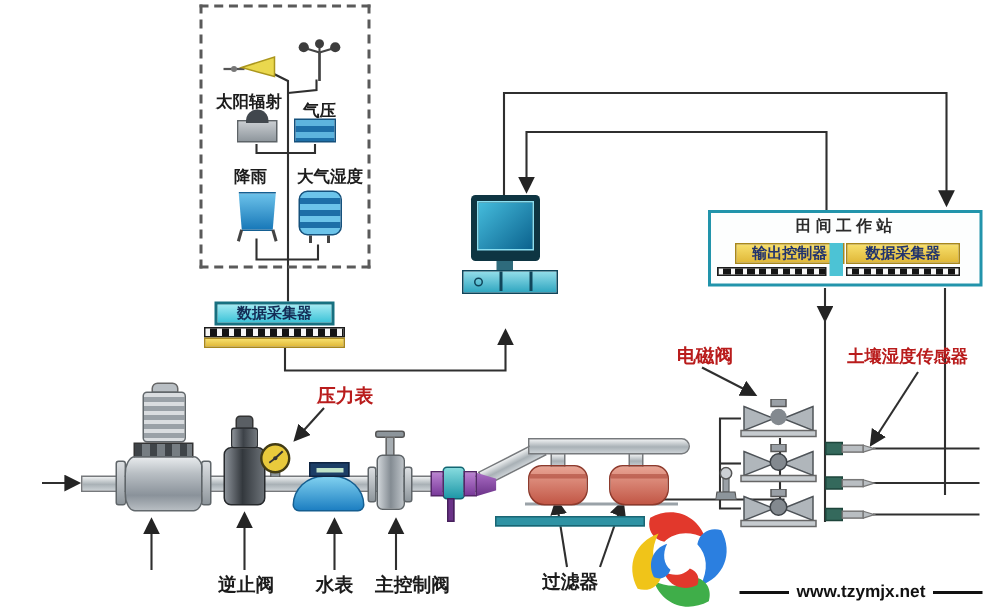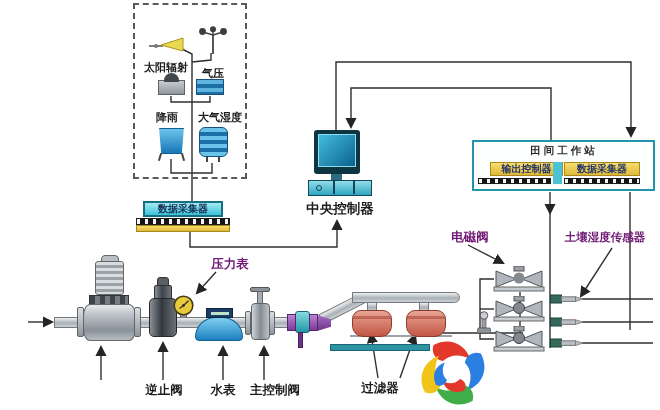--- a/index.html
+++ b/index.html
@@ -1,19 +1,19 @@
 <!DOCTYPE html>
 <html><head>
 <meta charset="utf-8">
 <style>
   html,body{margin:0;padding:0;background:#fff;font-family:"Liberation Sans",sans-serif;}
   #canvas{position:relative;width:660px;height:410px;background:#fff;overflow:hidden;}
   .abs{position:absolute;box-sizing:border-box;}
   .lbl{position:absolute;box-sizing:border-box;font-weight:bold;color:#1c1c1c;text-align:center;white-space:nowrap;}
-  .maroon{color:#701a75;}
+  .maroon{color:#b91c1c;}
   .cyanbox{background:linear-gradient(180deg,#a3eaf2,#3cc3d8);border:2px solid #177080;
            display:flex;align-items:center;justify-content:center;font-weight:bold;color:#132c55;}
   .dotstrip{background:repeating-linear-gradient(90deg,#f6f6f6 0 3px,#141414 3px 8px);border:1px solid #1c1c1c;}
   .ystrip{background:linear-gradient(180deg,#f7df6c,#e0b838);border:1px solid #a8871d;}
   .pipe{background:linear-gradient(180deg,#eef0f1,#a9b1b6 55%,#cbd1d5);border:1px solid #76797c;}
   .flange{background:linear-gradient(180deg,#dcdfe2,#8e969c);border:1px solid #5f6569;border-radius:2px;}
   .cell{display:flex;align-items:center;justify-content:center;font-weight:bold;color:#22346d;}
   svg{display:block;}
 </style>
 </head>
@@ -110,21 +110,20 @@
 
   <div class="abs" style="left:314px;top:130px;width:46px;height:44px;background:#0e3542;border-radius:3px;padding:4px;z-index:3;">
     <div class="abs" style="left:4px;top:4px;width:38px;height:33px;background:linear-gradient(135deg,#45bcdc,#0b628e);border:1px solid #8adef0;"></div>
   </div>
   <div class="abs" style="left:331px;top:174px;width:11px;height:6px;background:#2e6b7c;z-index:3;"></div>
   <div class="abs" style="left:308px;top:180px;width:64px;height:16px;background:linear-gradient(180deg,#93dde9,#2fa6c0);border:1.5px solid #10455a;z-index:3;">
     <div class="abs" style="left:7px;top:4px;width:6px;height:6px;border:1.5px solid #10455a;border-radius:50%;"></div>
     <div class="abs" style="left:24px;top:0;width:1.5px;height:13px;background:#10455a;"></div>
     <div class="abs" style="left:44px;top:0;width:1.5px;height:13px;background:#10455a;"></div>
   </div>
-  <div class="lbl" style="left:298px;top:200px;width:84px;font-size:13.5px;z-index:3;">中央控制器</div>
 
   <div class="abs" style="left:472px;top:140px;width:183px;height:51px;border:2.5px solid #2294ab;background:#fdfefe;z-index:3;"></div>
   <div class="lbl" style="left:490px;top:144px;width:148px;font-size:10.5px;letter-spacing:3px;color:#2b2b2b;z-index:4;">田间工作站</div>
   <div class="abs cell ystrip" style="left:490px;top:162px;width:73px;height:14px;font-size:10px;z-index:4;">
     <span>输出控制器</span>
   </div>
   <div class="abs cell ystrip" style="left:564px;top:162px;width:76px;height:14px;font-size:10px;z-index:4;">
     <span>数据采集器</span>
   </div>
   <div class="abs" style="left:553px;top:162px;width:9px;height:22px;background:#4cc3d5;z-index:4;"></div>
@@ -240,14 +239,19 @@
   <svg class="abs" style="left:414px;top:336px;z-index:10;" width="78" height="74" viewBox="0 0 100 100">
     <g>
       <path d="M50,4 C74,7 86,27 80,48 C73,34 61,27 48,29 C40,21 42,10 50,4 Z" fill="#e2382c" transform="rotate(-35 50 50)"></path>
       <path d="M50,4 C74,7 86,27 80,48 C73,34 61,27 48,29 C40,21 42,10 50,4 Z" fill="#2b7fe0" transform="rotate(55 50 50)"></path>
       <path d="M50,4 C74,7 86,27 80,48 C73,34 61,27 48,29 C40,21 42,10 50,4 Z" fill="#3fae49" transform="rotate(145 50 50)"></path>
       <path d="M50,4 C74,7 86,27 80,48 C73,34 61,27 48,29 C40,21 42,10 50,4 Z" fill="#f0c419" transform="rotate(235 50 50)"></path>
       <path d="M50,22 C64,24 72,36 68,49 C63,40 55,36 47,38 C43,32 44,26 50,22 Z" fill="#e2382c" transform="rotate(145 50 50)"></path>
       <path d="M50,22 C64,24 72,36 68,49 C63,40 55,36 47,38 C43,32 44,26 50,22 Z" fill="#2b7fe0" transform="rotate(235 50 50)"></path>
     </g>
   </svg>
+  <div class="abs" style="left:493px;top:388px;width:162px;height:14px;display:flex;align-items:center;z-index:10;">
+    <div style="flex:1;height:2.5px;background:#111;"></div>
+    <div class="lbl" style="position:static;font-size:11.5px;margin:0 5px;color:#111;">www.tzymjx.net</div>
+    <div style="flex:1;height:2.5px;background:#111;"></div>
+  </div>
 
 </div>
 
 </body></html>

